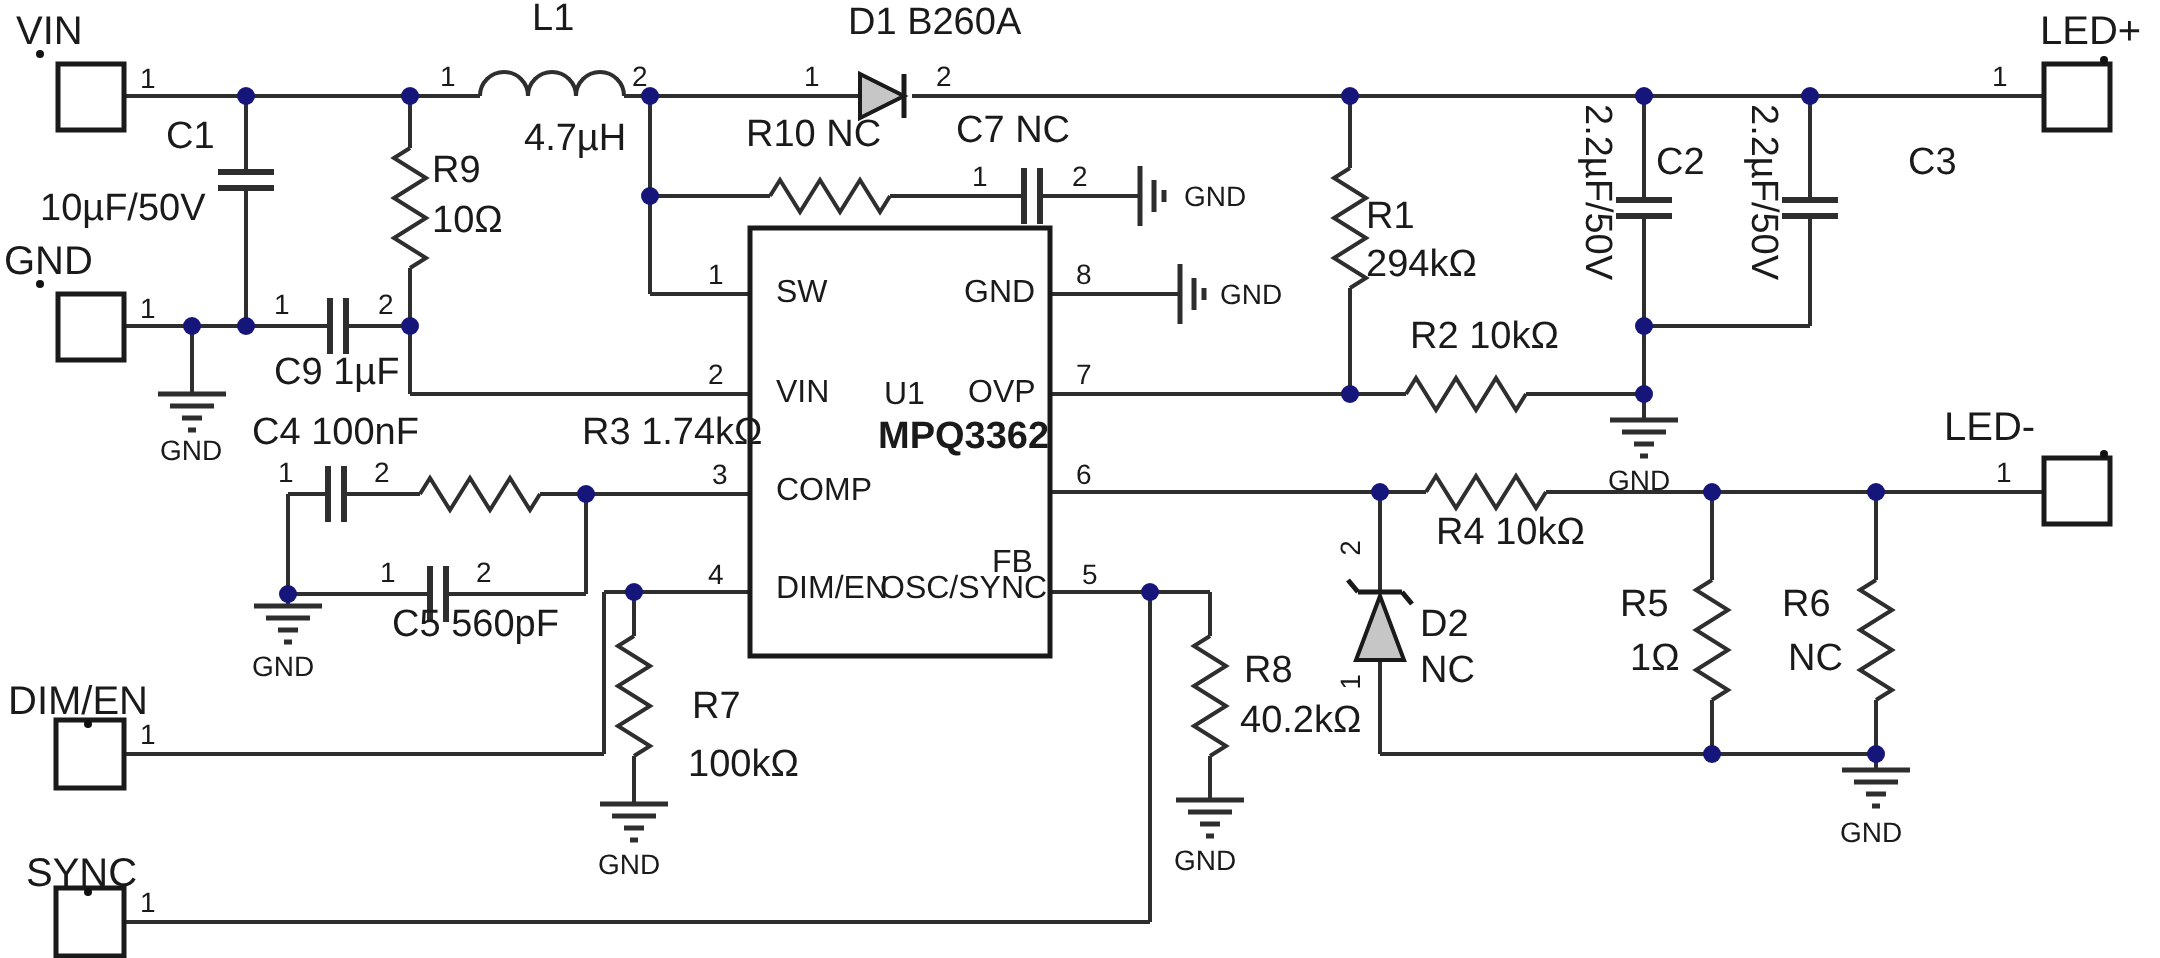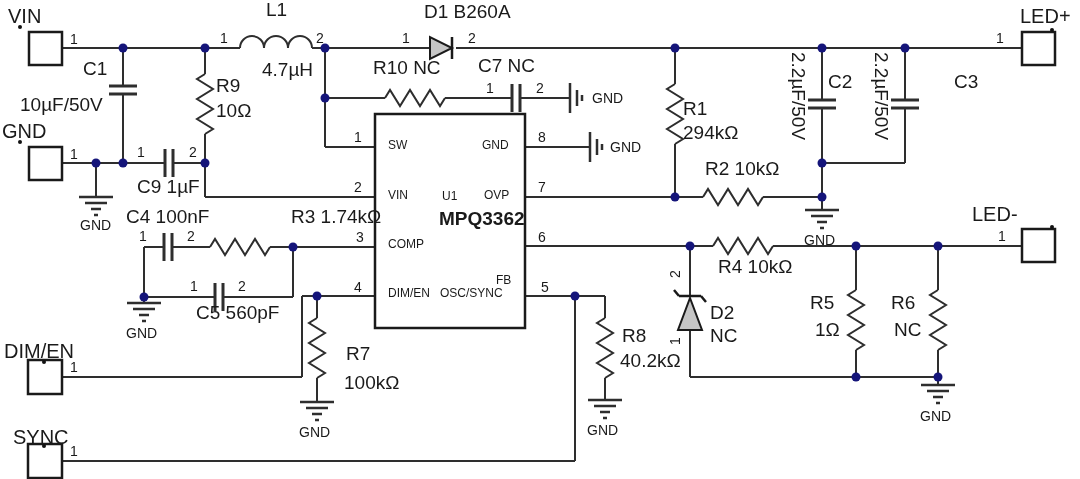--- a/index.html
+++ b/index.html
@@ -2,21 +2,21 @@
 <html><head>
 <meta charset="utf-8">
 <style>
   html,body{margin:0;padding:0;background:#ffffff;}
   #schematic{position:relative;width:1080px;height:479px;background:#ffffff;overflow:hidden;
              font-family:"Liberation Sans", sans-serif;color:#1a1a1a;}
   #wires-svg{position:absolute;left:0;top:0;}
   .lbl{position:absolute;white-space:nowrap;line-height:1;color:#1a1a1a;}
   .fs20{font-size:20px;}
   .fs19{font-size:19px;}
-  .fs16{font-size:12px;}
+  .fs16{font-size:16px;}
   .fs14{font-size:14px;}
   .bold{font-weight:bold;}
   .vert{transform-origin:0 0;transform:rotate(90deg);}
   .rot-ccw{transform:rotate(-90deg);}
 </style>
 </head>
 <body>
 
 <div id="schematic">
 

